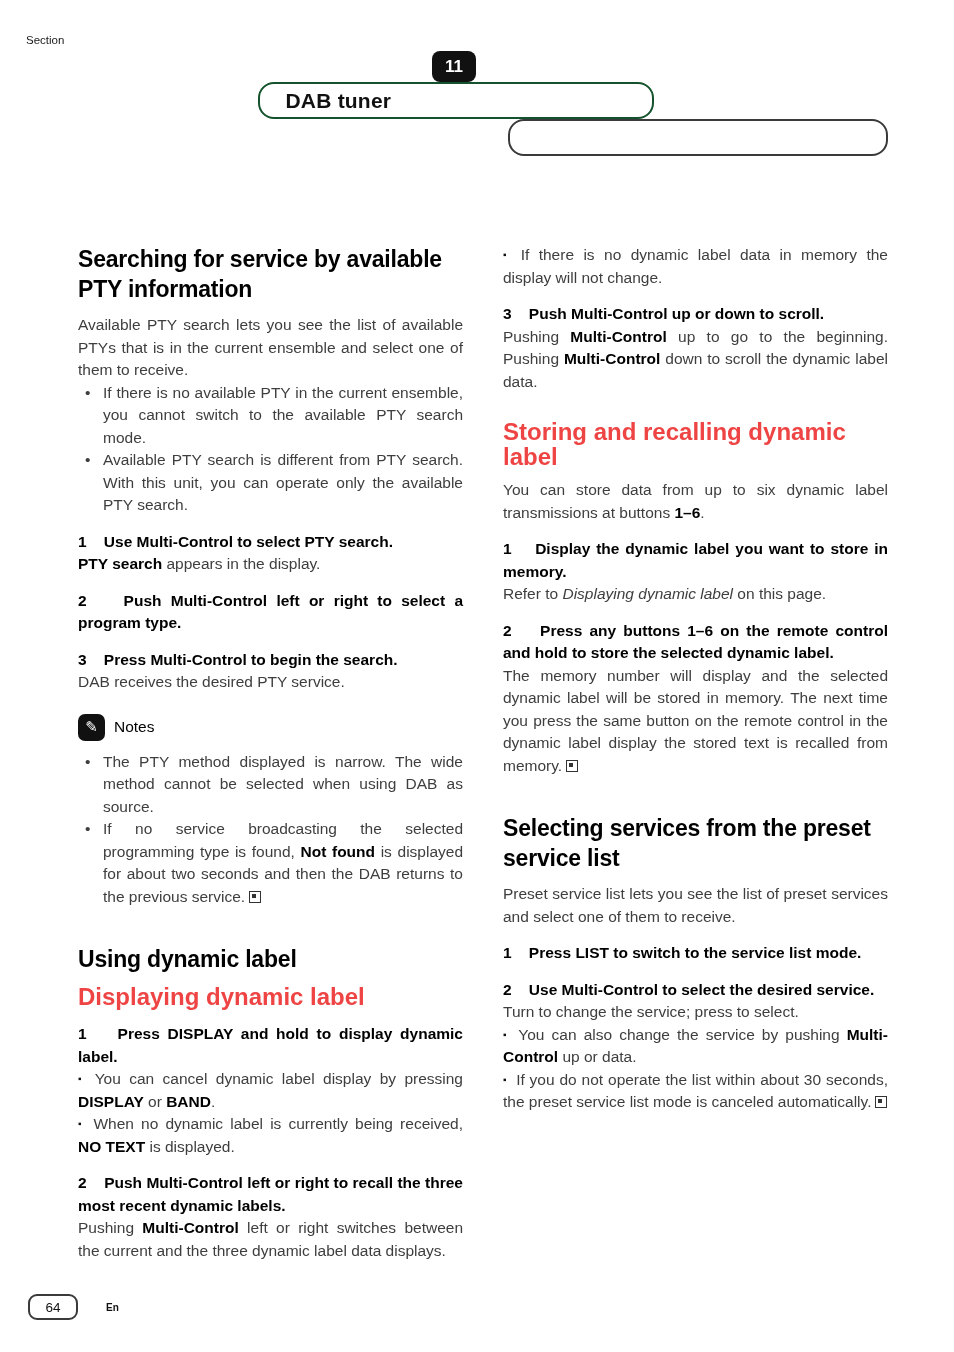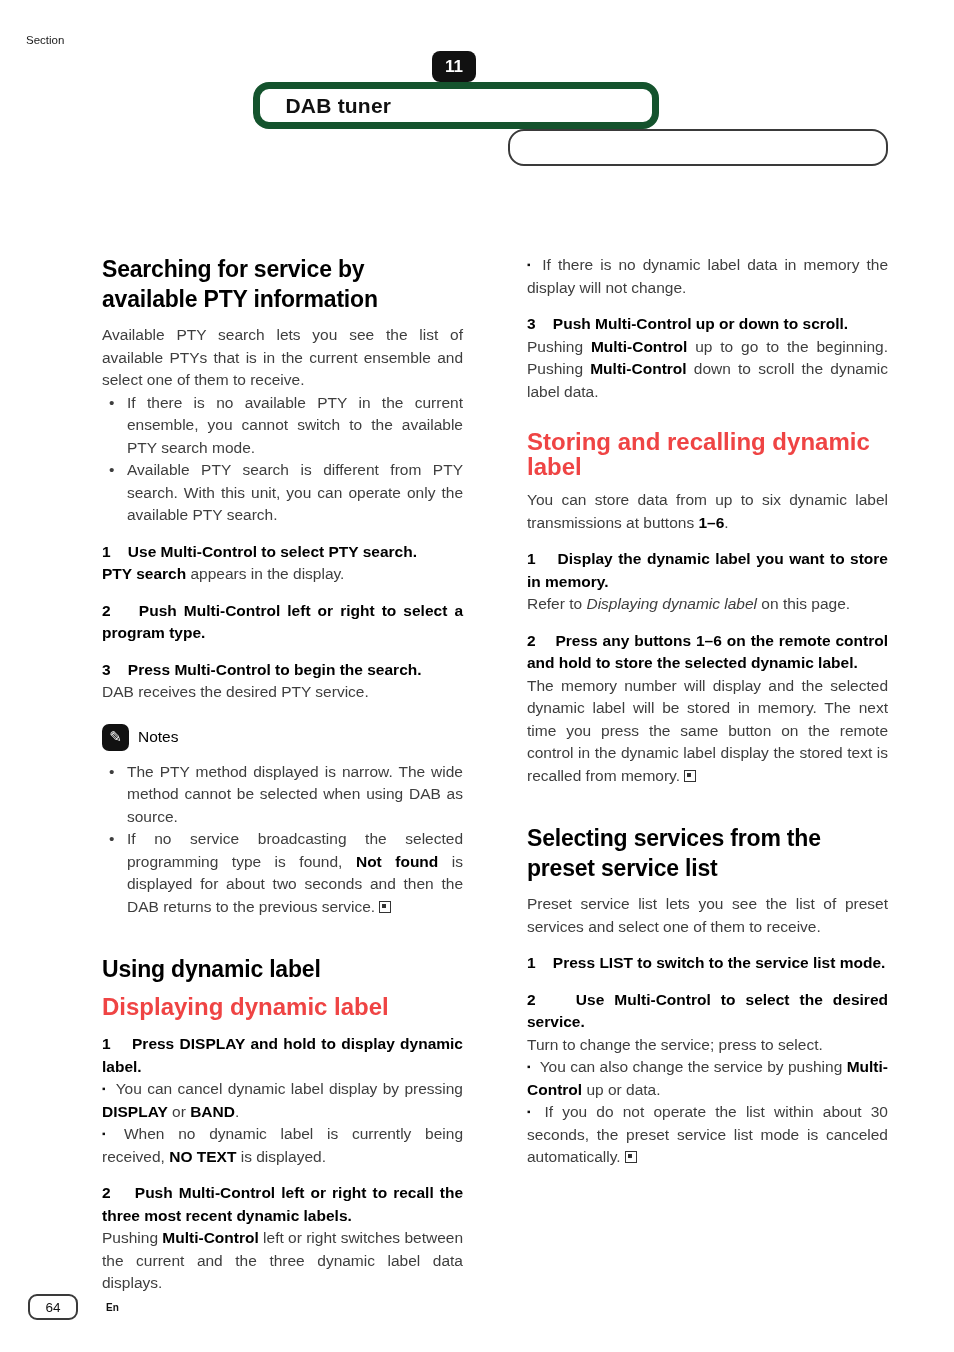--- a/index.html
+++ b/index.html
@@ -16,32 +16,32 @@
   .page-header { padding: 34px 66px 0 20px; }
   .section-label { font-size: 11.5px; color: #1a1a1a; margin: 0 0 5px 6px; }
   .header-row { display: flex; align-items: center; flex-direction: column; }
   .section-number {
     width: 44px; height: 31px; background: #111; color: #fff;
     font-weight: bold; font-size: 17px; border-radius: 8px;
     display: flex; align-items: center; justify-content: center;
     flex: none;
   }
   .chapter-box {
-    width: 392px; height: 33px; border: 7px solid #14532d; border-radius: 16px;
+    width: 392px; height: 33px; border: 2px solid #14532d; border-radius: 16px;
     margin-left: 3px; display: flex; align-items: center; flex: none;
   }
   .chapter-title { font-size: 21px; font-weight: bold; color: #111; padding-left: 26px; letter-spacing: 0.2px; }
   .header-box-right {
     width: 376px; height: 33px; border: 2px solid #3a3a3a; border-radius: 16px;
     margin-left: auto; flex: none;
   }
 
   
   .columns { display: flex; gap: 40px; padding: 88px 66px 0 78px; }
-  .col { flex: 1; min-width: 0; margin-left: 24px; }
+  .col { flex: 1; min-width: 0; }
 
   
   .blk { font-size: 15.5px; line-height: 22.5px; text-align: justify; }
   .h1 {
     font-size: 23px; line-height: 30px; font-weight: bold; color: #000;
     margin: 36px 0 10px; text-align: left; letter-spacing: -0.2px;
   }
   .col .h1:first-child { margin-top: 0; }
   .h2 {
     font-size: 24px; line-height: 25px; font-weight: bold; color: #ef4444;

